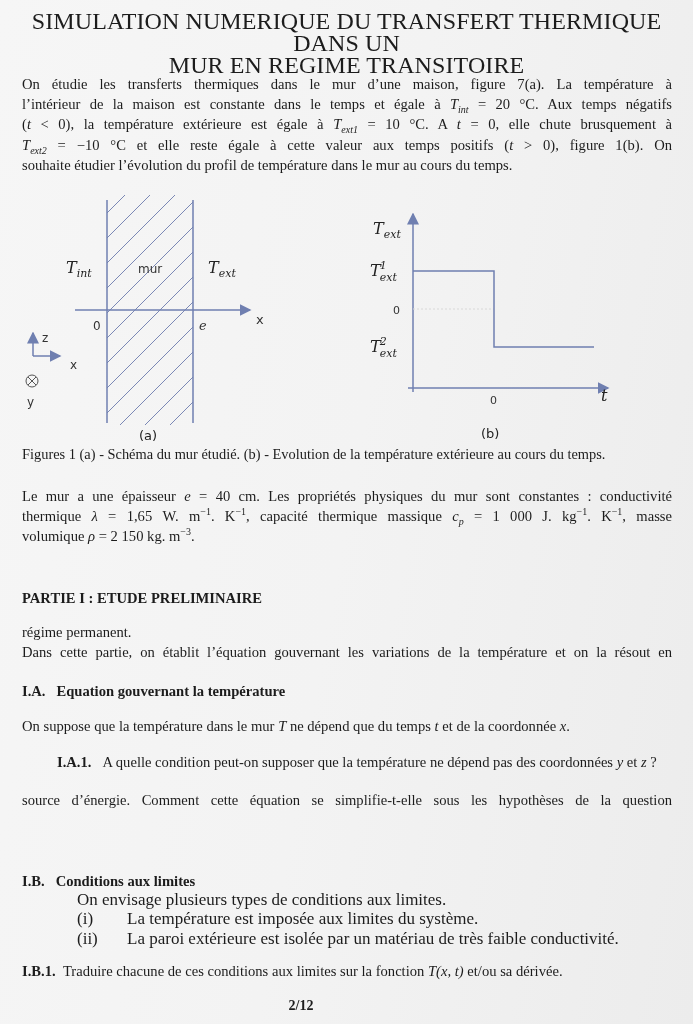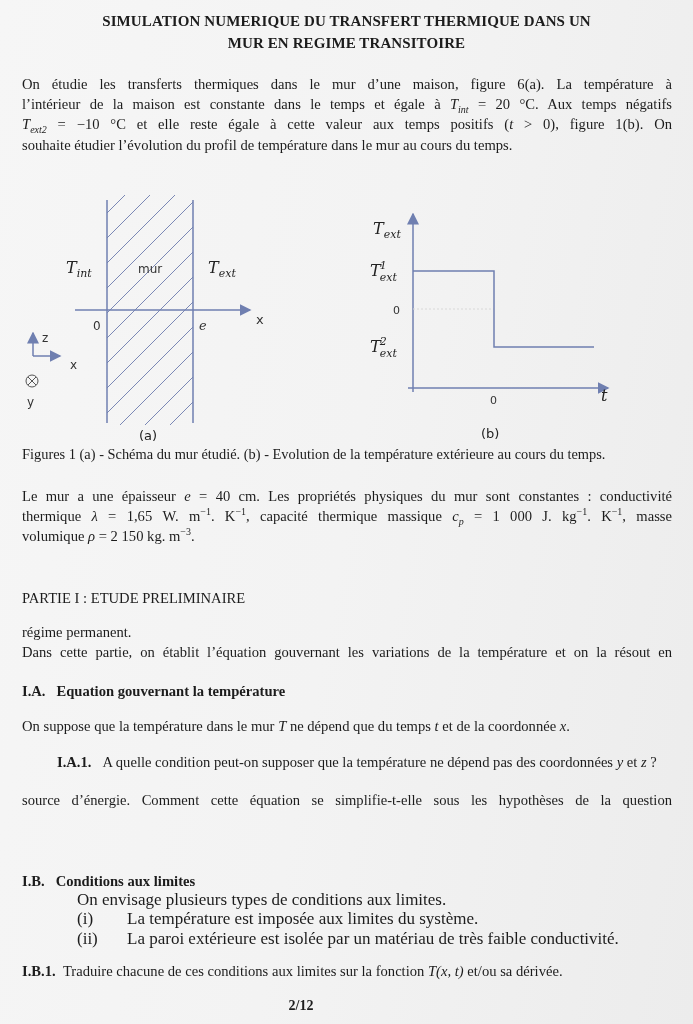--- a/index.html
+++ b/index.html
@@ -6,50 +6,51 @@
   body {
     width: 693px; height: 1024px; overflow: hidden;
     background: linear-gradient(100deg, #f6f6f6 0%, #f3f3f3 50%, #ececec 100%);
     font-family: "Liberation Serif", "DejaVu Serif", serif;
     color: #1c1c1c;
     position: relative;
   }
   .abs { position: absolute; }
   .title {
     left: 0; width: 693px; top: 10px; text-align: center;
-    font-weight: bold; font-size: 15px; line-height: 22px; letter-spacing: 0.1px;
+    font-weight: normal; font-size: 24px; line-height: 22px; letter-spacing: 0.1px;
   }
   .para {
     left: 22px; width: 650px; font-size: 14.6px; line-height: 20.2px;
     text-align: justify;
   }
   .para .line { display: block; text-align: justify; text-align-last: justify; white-space: nowrap; }
   .para .line.last { text-align-last: left; }
   i.m { font-style: italic; }
   sub, sup { font-size: 10px; line-height: 0; }
   .caption { left: 22px; width: 660px; font-size: 14.4px; }
-  .h-part { left: 22px; font-weight: normal; font-size: 14.6px; }
+  .h-part { left: 22px; font-weight: bold; font-size: 14.6px; }
   .h-sec { left: 22px; font-weight: bold; font-size: 14.6px; }
   .q-label { font-weight: bold; }
   .pagenum { left: 0; width: 602px; text-align: center; font-weight: bold; font-size: 14px; }
   svg text { font-family: "DejaVu Sans", sans-serif; }
   svg text.mi { font-family: "DejaVu Serif", serif; font-style: italic; }
   .list-row { font-size: 17px; }
 </style>
 </head>
 <body>
 
 <div class="abs title">
   <div>SIMULATION NUMERIQUE DU TRANSFERT THERMIQUE DANS UN</div>
   <div>MUR EN REGIME TRANSITOIRE</div>
 </div>
 
 <div class="abs para" style="top:74px;">
-  <span class="line">On étudie les transferts thermiques dans le mur d’une maison, figure 6(a). La température à</span>
+  <span class="line">On étudie les transferts thermiques dans le mur d’une maison, figure 7(a). La température à</span>
   <span class="line"><span>l’intérieur de la maison est constante dans le temps et égale à </span><i class="m">T</i><sub><i class="m">int</i></sub><span> = 20 °C. Aux temps négatifs</span></span>
+  <span class="line"><span>(</span><i class="m">t</i><span> &lt; 0), la température extérieure est égale à </span><i class="m">T</i><sub><i class="m">ext1</i></sub><span> = 10 °C. A </span><i class="m">t</i><span> = 0,  elle chute brusquement à</span></span>
   <span class="line"><i class="m">T</i><sub><i class="m">ext2</i></sub><span> = −10 °C  et elle reste égale à cette valeur aux temps positifs (</span><i class="m">t</i><span> &gt; 0), figure 1(b). On</span></span>
   <span class="line last">souhaite étudier l’évolution du profil de température dans le mur au cours du temps.</span>
 </div>
 
 <svg class="abs" style="left:0; top:185px;" width="330" height="265">
   <defs>
     <clipPath id="wallclip">
         <rect x="107" y="10" width="86" height="230"></rect>
       </clipPath>
     <marker id="arrA" markerWidth="8" markerHeight="8" refX="7" refY="4" orient="auto">

